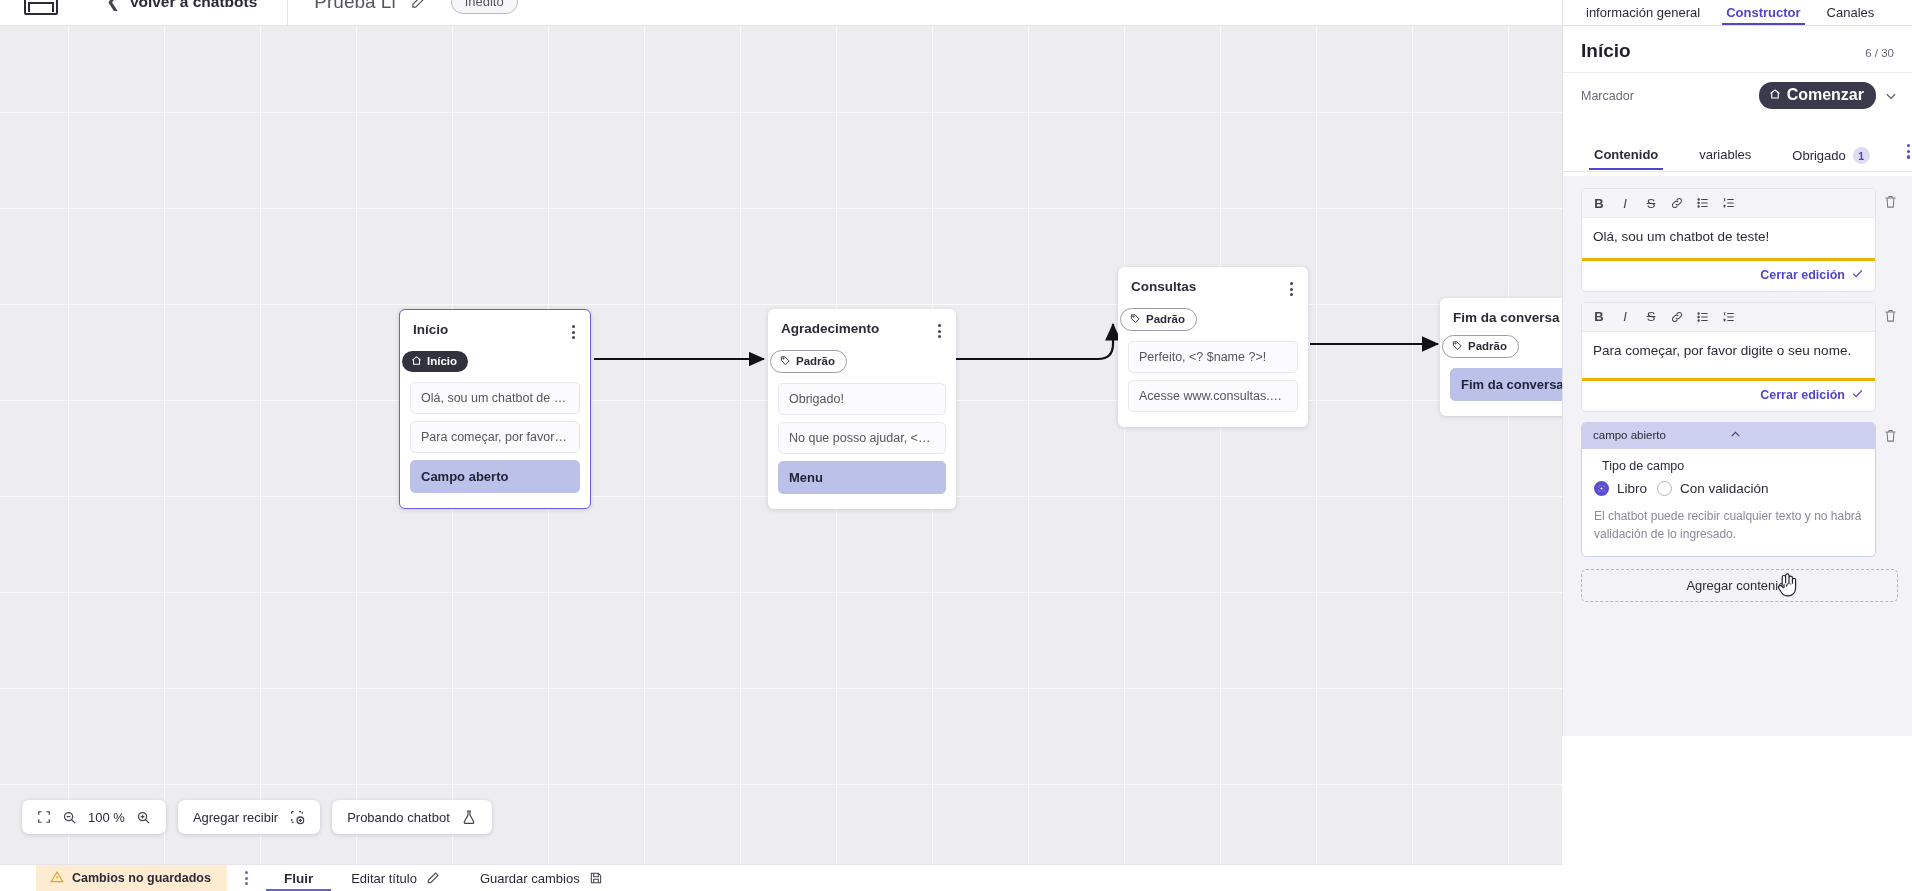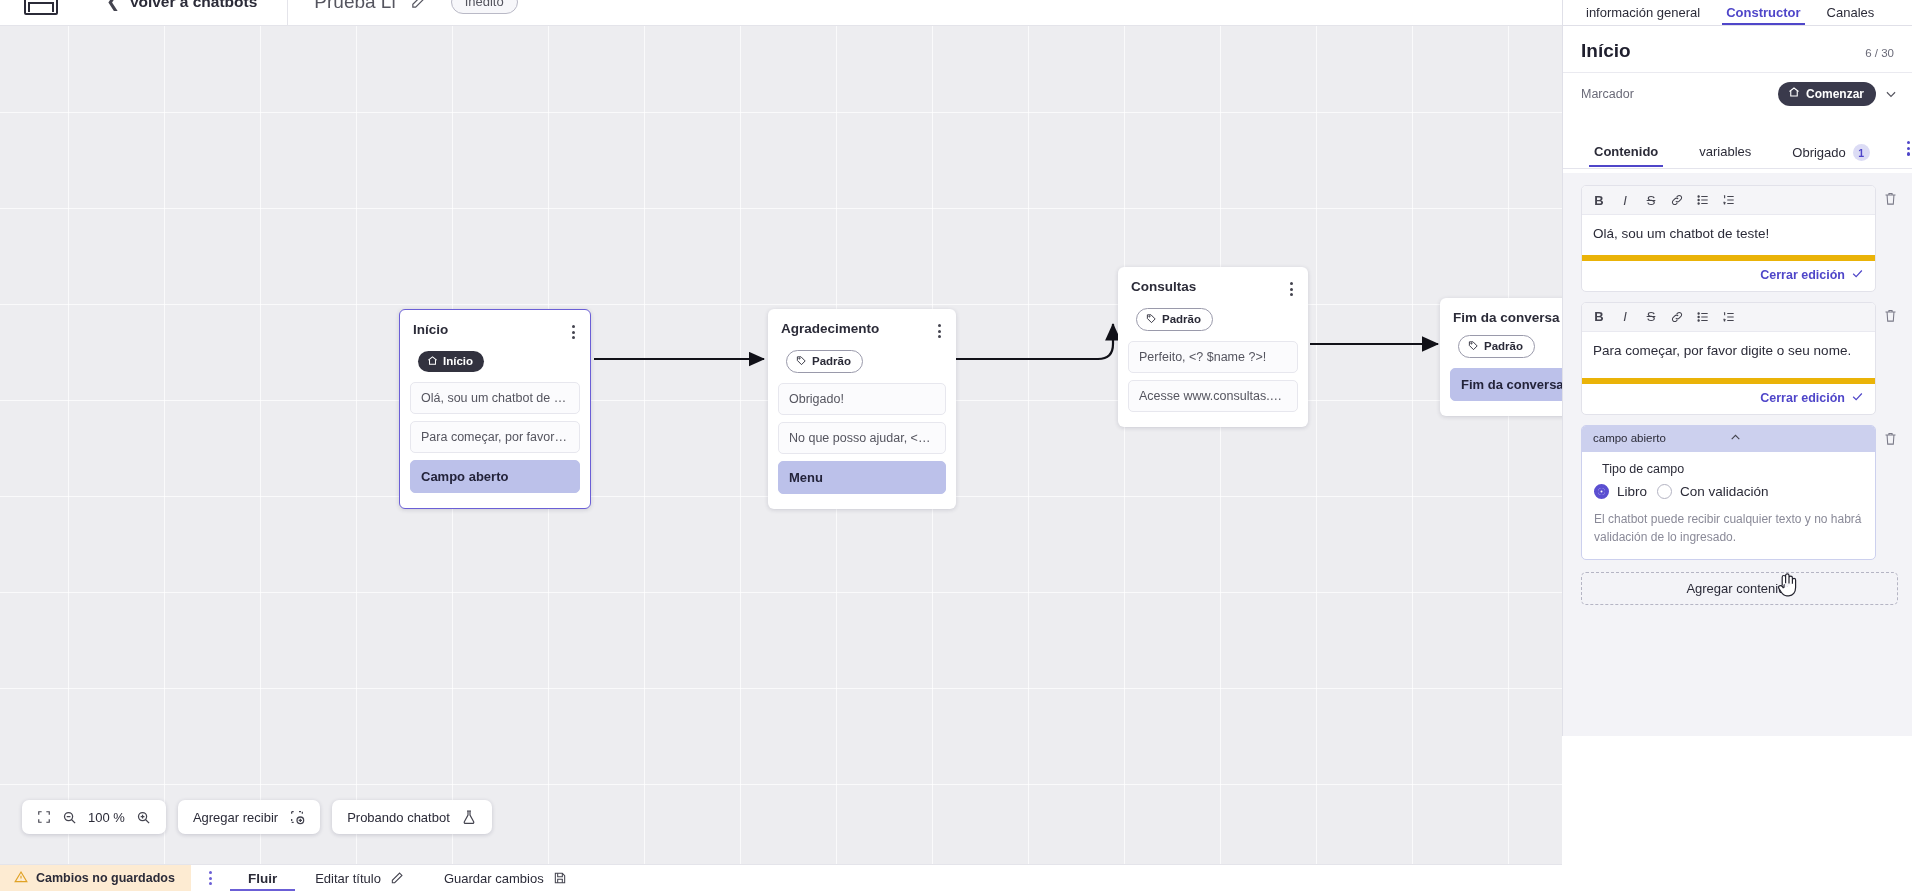--- a/index.html
+++ b/index.html
@@ -56,21 +56,21 @@
   .node {
     position: absolute; background: #ffffff; border-radius: 6px;
     box-shadow: 0 1px 4px rgba(30,30,60,.16);
     padding: 0 0 8px 0;
   }
   .node.sel { border: 1.5px solid #6b5fd6; }
   .node-head { padding: 12px 13px 0 13px; display: flex; align-items: flex-start; }
   .node-title { font-size: 13.5px; font-weight: 700; color: #2b2b38; flex: 1; line-height: 1.2;}
   .kebab { display: flex; flex-direction: column; gap: 2.5px; padding: 3px 2px; cursor: pointer; }
   .kebab i { width: 3px; height: 3px; border-radius: 50%; background: #44444f; display: block; }
-  .tag-row { padding: 9px 18px 10px; }
+  .tag-row { padding: 9px 2px 10px; }
   .tag {
     display: inline-flex; align-items: center; gap: 5px;
     border-radius: 12px; font-size: 11.5px; padding: 3.5px 11px 4px 9px; font-weight: 700;
   }
   .tag.dark { background: #32323f; color: #ffffff; }
   .tag.outline { background: #ffffff; border: 1px solid #9a9aab; color: #2b2b38; font-weight: 600;}
   .msg {
     margin: 0 10px 7px; padding: 8px 10px; font-size: 12.5px; color: #55555f;
     background: #fbfbfd; border: 1px solid #e7e7ee; border-radius: 5px;
     white-space: nowrap; overflow: hidden; text-overflow: ellipsis;
@@ -89,21 +89,21 @@
   .zoomlbl { font-size: 13px; color: #2b2b38; }
   .ic { display: flex; align-items: center; color: #44444f; }
 
   
   .statusbar {
     position: absolute; left: 0; bottom: 0; width: 1562px; height: 27px;
     background: #ffffff; border-top: 1px solid #e4e4ea; display: flex; align-items: stretch;
   }
   .unsaved {
     background: #fdebd2; display: flex; align-items: center; gap: 8px;
-    padding: 0 16px 0 14px; font-size: 12.5px; color: #2b2b38; font-weight: 600;
+    padding: 0 16px 0 14px; font-size: 12.5px; color: #2b2b38; font-weight: 600; margin-left: 36px;
   }
   .sb-kebab { display: flex; align-items: center; padding: 0 16px; }
   .sb-kebab .kebab i { background: #6b5fd6; }
   .sb-tab {
     display: flex; align-items: center; padding: 0 18px; font-size: 13.5px;
     color: #2b2b38; cursor: pointer; position: relative; font-weight: 600;
   }
   .sb-tab.active::after {
     content: ""; position: absolute; left: 0; right: 0; bottom: 0; height: 2.5px; background: #6b5fd6;
   }
@@ -140,21 +140,21 @@
     border-bottom: 1px solid #eaeaf0;
   }
   .blk-title { font-size: 19px; font-weight: 700; color: #1f1f2e; flex: 1; }
   .blk-count { font-size: 11.5px; color: #6a6a78; }
   .marker-row {
     display: flex; align-items: center; padding: 9px 14px 9px 18px; gap: 8px;
   }
   .marker-lbl { flex: 1; font-size: 12.5px; color: #6a6a78; }
   .pill-start {
     display: inline-flex; align-items: center; gap: 6px; background: #3a3a4c; color: #fff;
-    border-radius: 13px; padding: 4px 12px 5px 10px; font-size: 12px; font-weight: 700;
+    border-radius: 13px; padding: 4px 12px 5px 10px; font-size: 16px; font-weight: 700;
   }
   .chev-d { color: #55555f; font-size: 13px; display: flex; cursor: pointer;}
   .tabs2 {
     display: flex; align-items: flex-start; padding: 0 12px 0 18px;
     border-bottom: 1px solid #e4e4ec; gap: 15px; margin-top: 23px;
   }
   .t2 {
     font-size: 13px; color: #2b2b38; padding: 6px 13px 7px; cursor: pointer;
     position: relative; display: flex; align-items: center; gap: 7px;
   }
@@ -181,21 +181,21 @@
     border-bottom: 1px solid #e9e9f0; padding: 3px 4px;
   }
   .ebtn {
     width: 26px; height: 22px; display: flex; align-items: center; justify-content: center;
     font-size: 13px; color: #44444f; cursor: pointer;
   }
   .etext { padding: 9px 11px 11px; font-size: 13.5px; color: #2b2b38; line-height: 1.45; }
   .efooter {
     padding: 6px 11px 8px; display: flex; justify-content: flex-end; align-items: center;
     gap: 6px; font-size: 12.5px; color: #4f46c9; font-weight: 700; cursor: pointer;
-    border-top: 6px solid #eab308;
+    border-top: 3px solid #eab308;
   }
   .trash { padding-top: 6px; color: #7a7a88; cursor: pointer; display: flex; }
 
   .field-card { display: flex; align-items: flex-start; gap: 7px; margin-bottom: 10px; }
   .fc-inner { flex: 1; background: #fff; border: 1px solid #ccd0ee; border-radius: 5px; overflow: hidden; }
   .fc-head {
     background: #ccd0ee; padding: 5px 11px 6px; display: flex; align-items: center;
     font-size: 11.5px; color: #2b2b38; justify-content: flex-end;
   }
   .fc-head span { flex: 1; }

